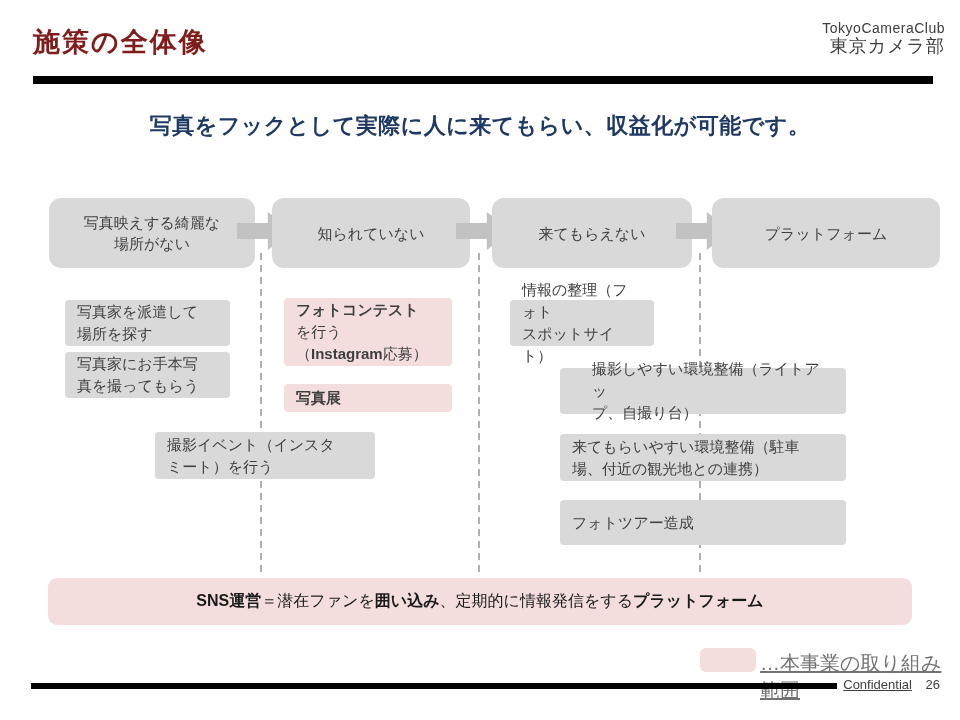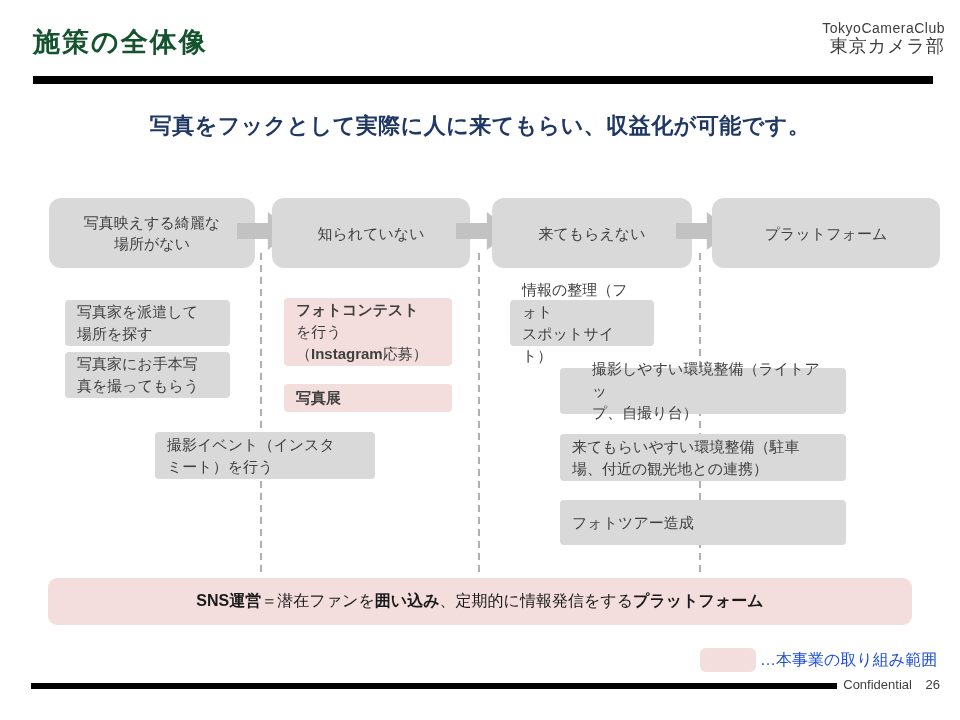--- a/index.html
+++ b/index.html
@@ -1,21 +1,21 @@
 <!DOCTYPE html>
 <html><head>
 <meta charset="utf-8">
 <style>
   html,body{margin:0;padding:0;background:#fff;}
   .slide{
     position:relative;width:960px;height:720px;background:#ffffff;overflow:hidden;
     font-family:"Liberation Sans","DejaVu Sans",sans-serif;color:#404040;
   }
   
-  .title{position:absolute;left:33px;top:24px;font-size:27px;font-weight:700;color:#14532d;letter-spacing:2px;}
+  .title{position:absolute;left:33px;top:24px;font-size:27px;font-weight:700;color:#7f1d1d;letter-spacing:2px;}
   .logo{position:absolute;right:15px;top:20px;text-align:right;color:#3d3d3d;line-height:1.15;}
   .logo .l1{font-size:14px;letter-spacing:0.5px;font-weight:400;}
   .logo .l2{font-size:18px;font-weight:500;letter-spacing:1px;}
   .hrule{position:absolute;left:33px;top:76px;width:900px;height:8px;background:#000;}
   
   .subtitle{position:absolute;left:0;top:111px;width:960px;text-align:center;
     font-size:22px;font-weight:700;color:#1f3864;letter-spacing:0.5px;}
   
   .fbox{position:absolute;top:198px;height:70px;background:#d9d9d9;border-radius:12px;
     display:flex;align-items:center;justify-content:center;text-align:center;
@@ -29,26 +29,26 @@
   .mbox{position:absolute;background:#d9d9d9;border-radius:4px;padding:6px 12px;
     font-size:15px;line-height:22px;color:#3f3f3f;white-space:pre-line;box-sizing:border-box;
     display:flex;flex-direction:column;justify-content:center;}
   .pink{background:#f3dedd;}
   .b{font-weight:700;}
   
   .snsbar{position:absolute;left:48px;top:578px;width:864px;height:47px;background:#f3dedd;
     border-radius:9px;display:flex;align-items:center;justify-content:center;font-size:16px;color:#1a1a1a;}
   
   .legend-swatch{position:absolute;left:700px;top:648px;width:56px;height:24px;background:#f3dedd;border-radius:6px;}
-  .legend-label{position:absolute;left:760px;top:650px;font-size:16px;color:#1d4ed8;}
+  .legend-label{position:absolute;left:760px;top:650px;font-size:20px;color:#737373;text-decoration:underline;}
   
   .frule{position:absolute;left:31px;top:683px;width:806px;height:6px;background:#000;}
   .footer-text{position:absolute;right:20px;top:677px;font-size:13px;color:#3f3f3f;}
   .footer-text span{margin-left:10px;}
-  .footer-text span:first-child{margin-left:10px;}
+  .footer-text span:first-child{margin-left:10px;text-decoration:underline;}
 </style>
 </head>
 <body>
 
 <div class="slide">
 
   <div class="title">施策の全体像</div>
   <div class="logo">
     <div class="l1">TokyoCameraClub</div>
     <div class="l2">東京カメラ部</div>

